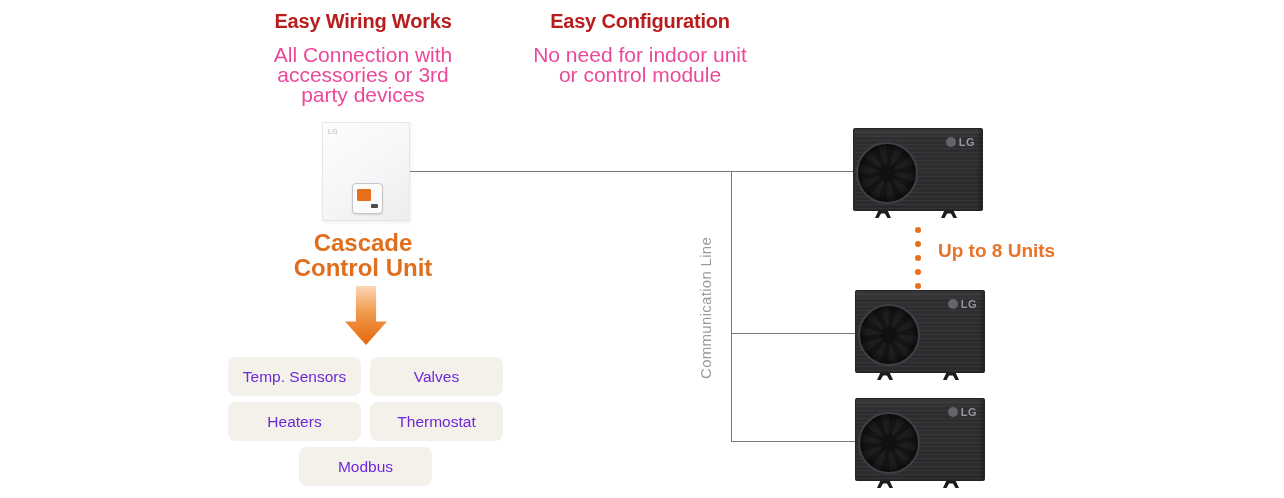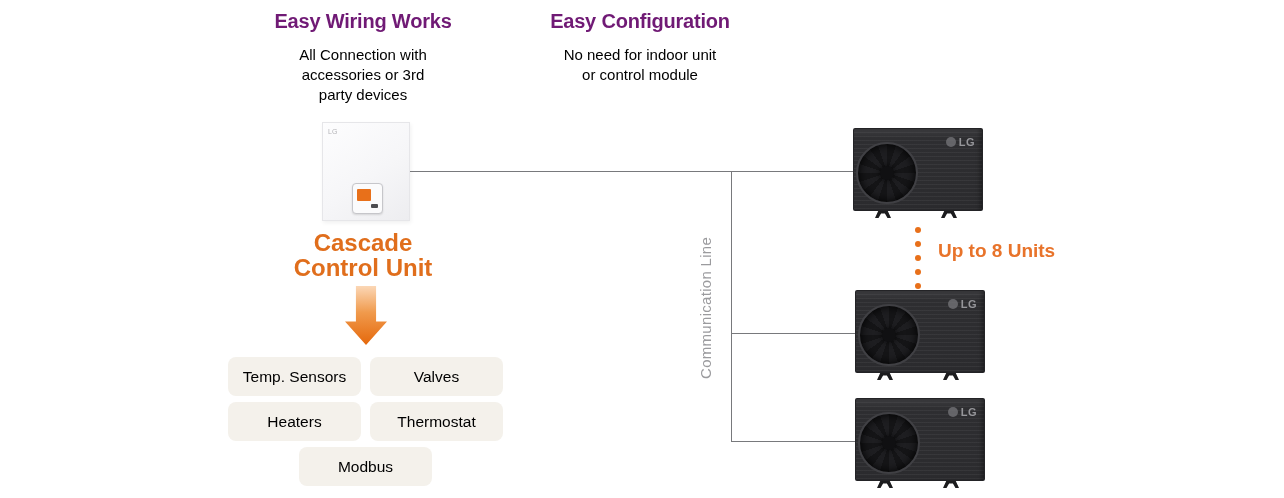--- a/index.html
+++ b/index.html
@@ -1,23 +1,23 @@
 <!DOCTYPE html>
 <html><head>
 <meta charset="utf-8">
 <style>
   * { margin:0; padding:0; box-sizing:border-box; }
   body { font-family:"Liberation Sans", sans-serif; background:#ffffff; }
   .stage { position:relative; width:1284px; height:498px; background:#ffffff; overflow:hidden; }
 
   
   .col-head { position:absolute; top:10px; width:280px; text-align:center;
-              font-size:20px; font-weight:700; color:#701a75; letter-spacing:-0.2px; }
+              font-size:20px; font-weight:700; color:#b91c1c; letter-spacing:-0.2px; }
   .col-sub  { position:absolute; top:45px; width:280px; text-align:center;
-              font-size:15px; color:#000000; line-height:20px; white-space:pre-line; }
+              font-size:21px; color:#ec4899; line-height:20px; white-space:pre-line; }
   .head-1 { left:223px; } .sub-1 { left:223px; }
   .head-2 { left:500px; } .sub-2 { left:500px; }
   .head-3 { left:780px; }
 
   
   .ccu-box { position:absolute; left:322px; top:122px; width:88px; height:99px;
              background:linear-gradient(145deg,#fdfdfe 0%,#f6f6f8 55%,#ededf0 100%);
              border:1px solid #e6e6e9; box-shadow:1px 2px 4px rgba(0,0,0,0.06); }
   .ccu-logo { position:absolute; left:5px; top:5px; font-size:7px; color:#b4b4b8; }
   .ccu-display { position:absolute; left:29px; top:60px; width:31px; height:31px;
@@ -33,21 +33,21 @@
                white-space:pre-line; }
 
   
   .down-arrow { position:absolute; left:345px; top:286px; width:42px; height:59px;
                 background:linear-gradient(180deg,#fbd7b6 0%,#f09a4c 45%,#e5680c 100%);
                 clip-path:polygon(26% 0%, 74% 0%, 74% 60%, 100% 60%, 50% 100%, 0% 60%, 26% 60%); }
 
   
   .acc-btn { position:absolute; width:133px; height:39px; background:#f4f1eb;
              border-radius:8px; display:flex; align-items:center; justify-content:center;
-             font-size:15.5px; color:#000000; }
+             font-size:15.5px; color:#6d28d9; }
   .acc-1 { left:228px; top:357px; }
   .acc-2 { left:370px; top:357px; }
   .acc-3 { left:228px; top:402px; }
   .acc-4 { left:370px; top:402px; }
   .acc-5 { left:299px; top:447px; }
 
   
   .wire { position:absolute; background:#78797c; }
   .wire-h1 { left:410px; top:171px; width:443px; height:1px; }
   .wire-v  { left:731px; top:171px; width:1px;  height:270px; }

